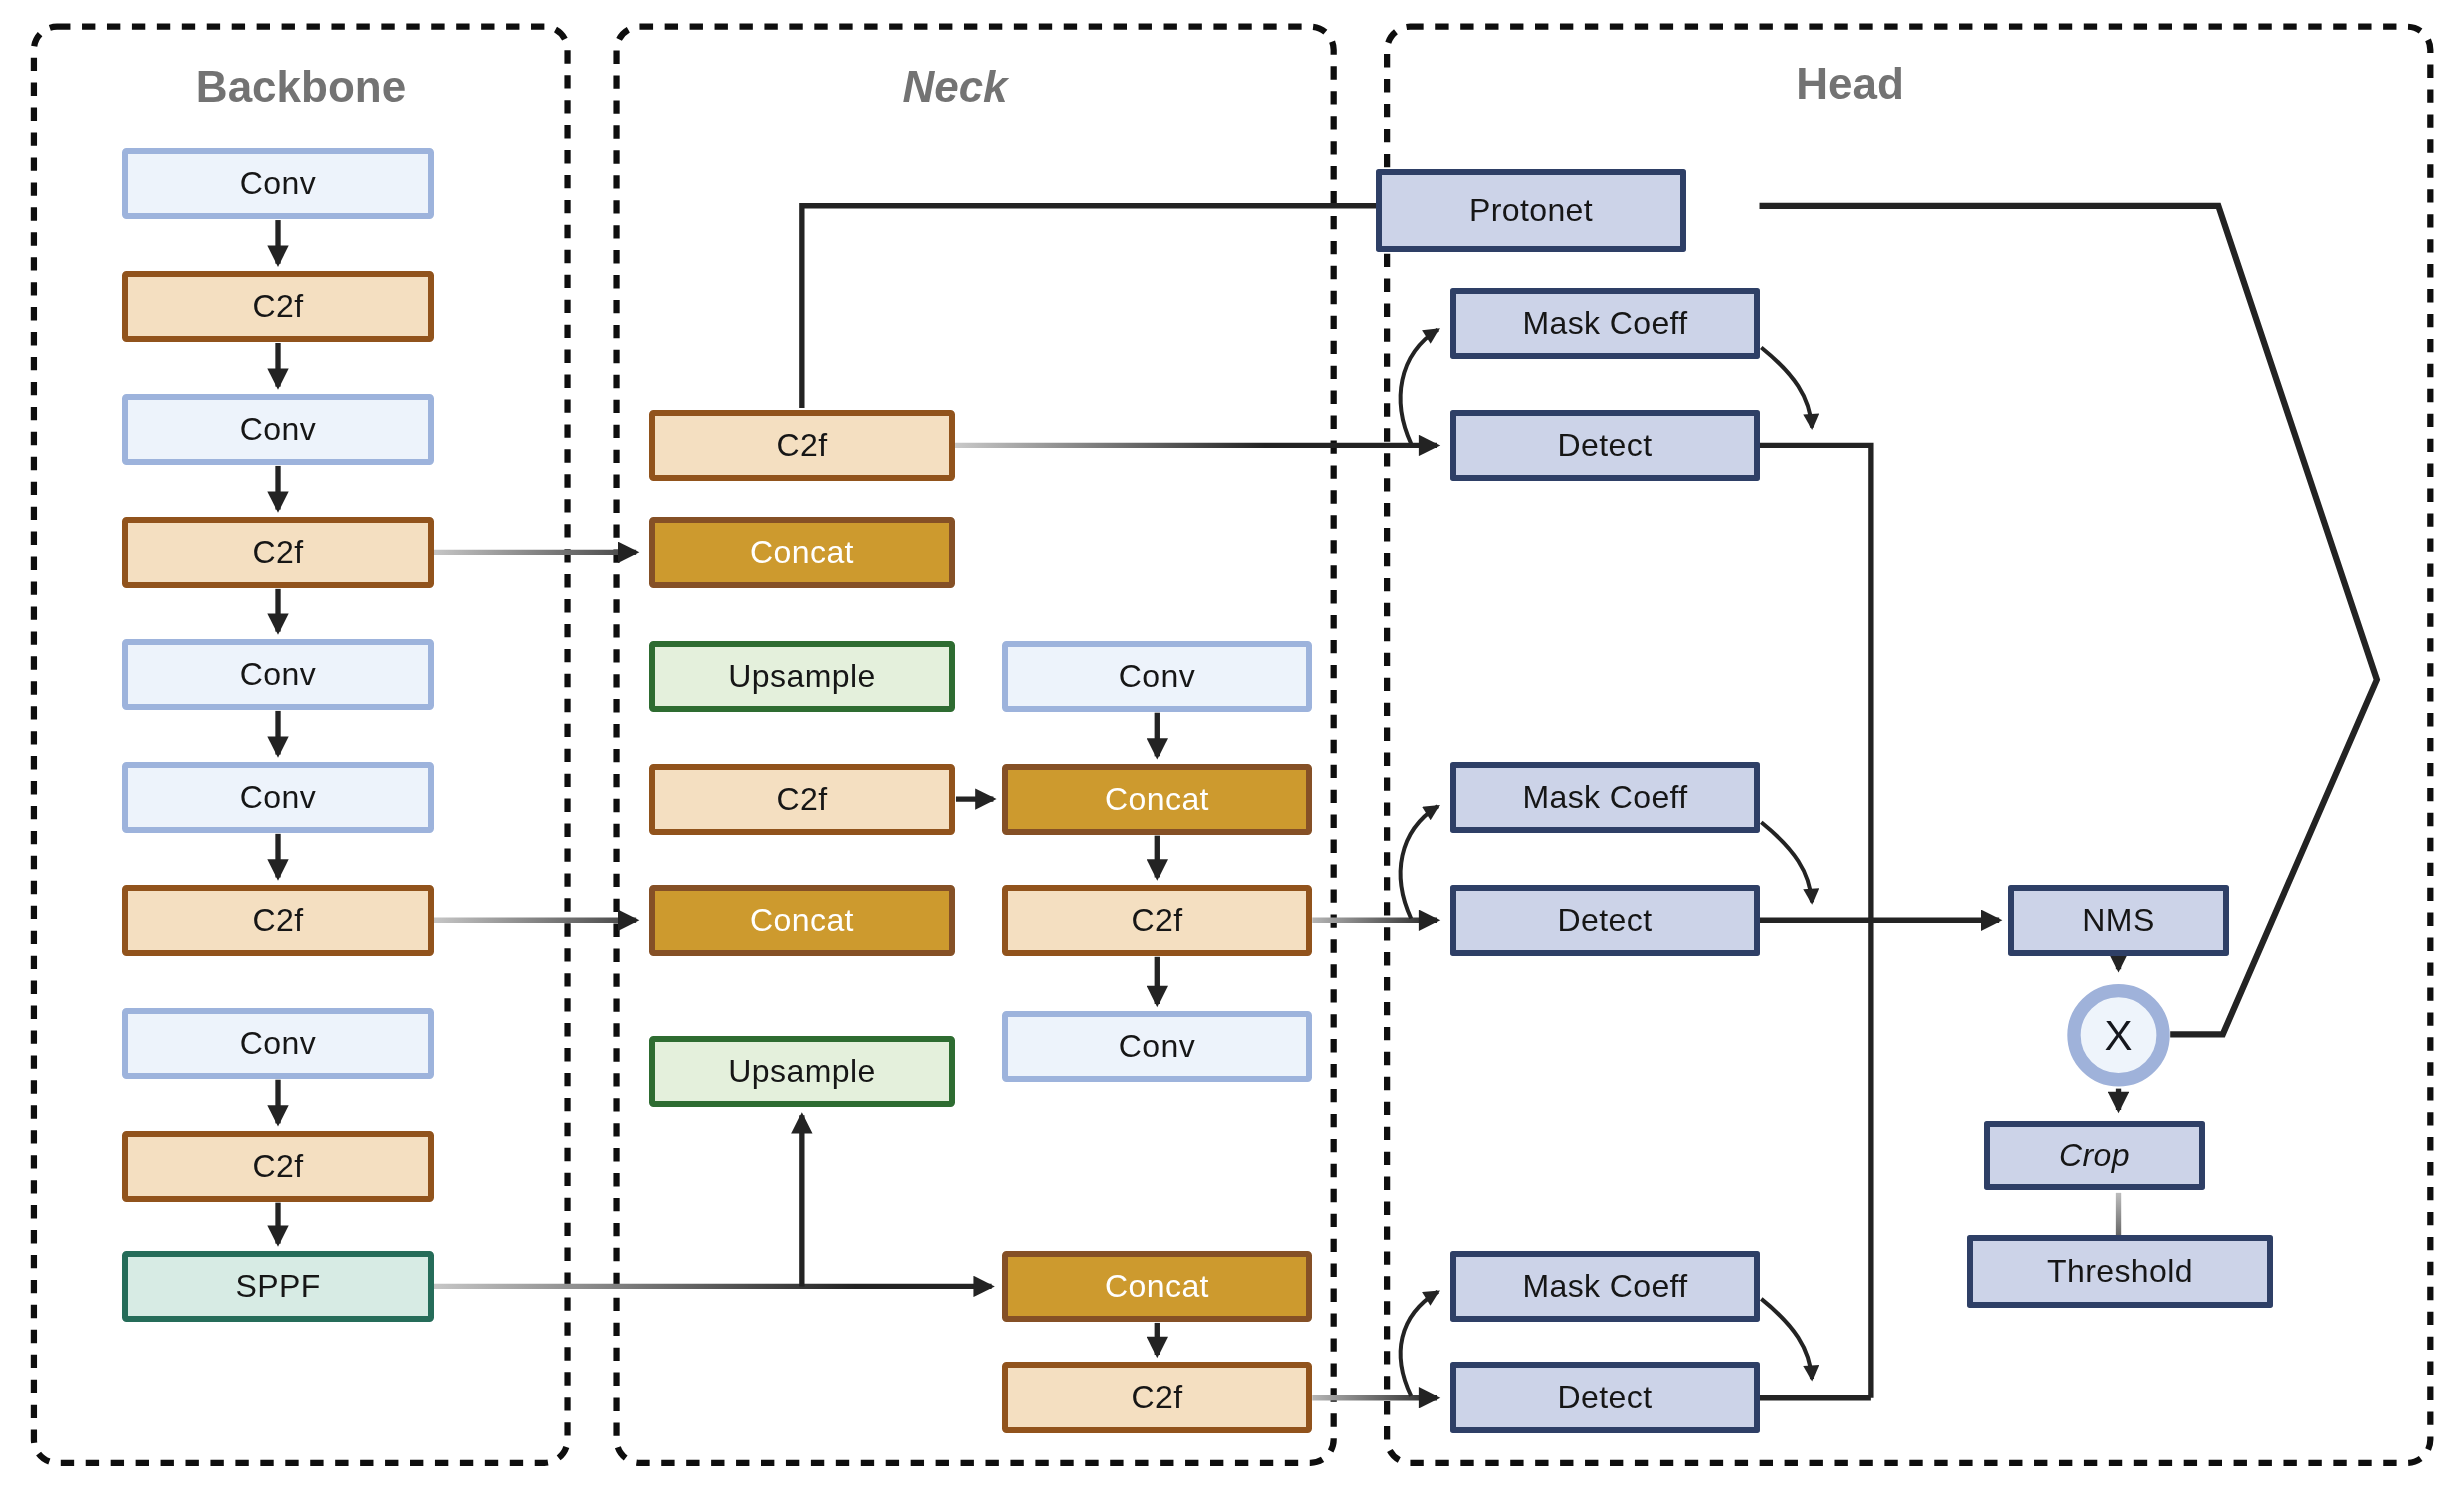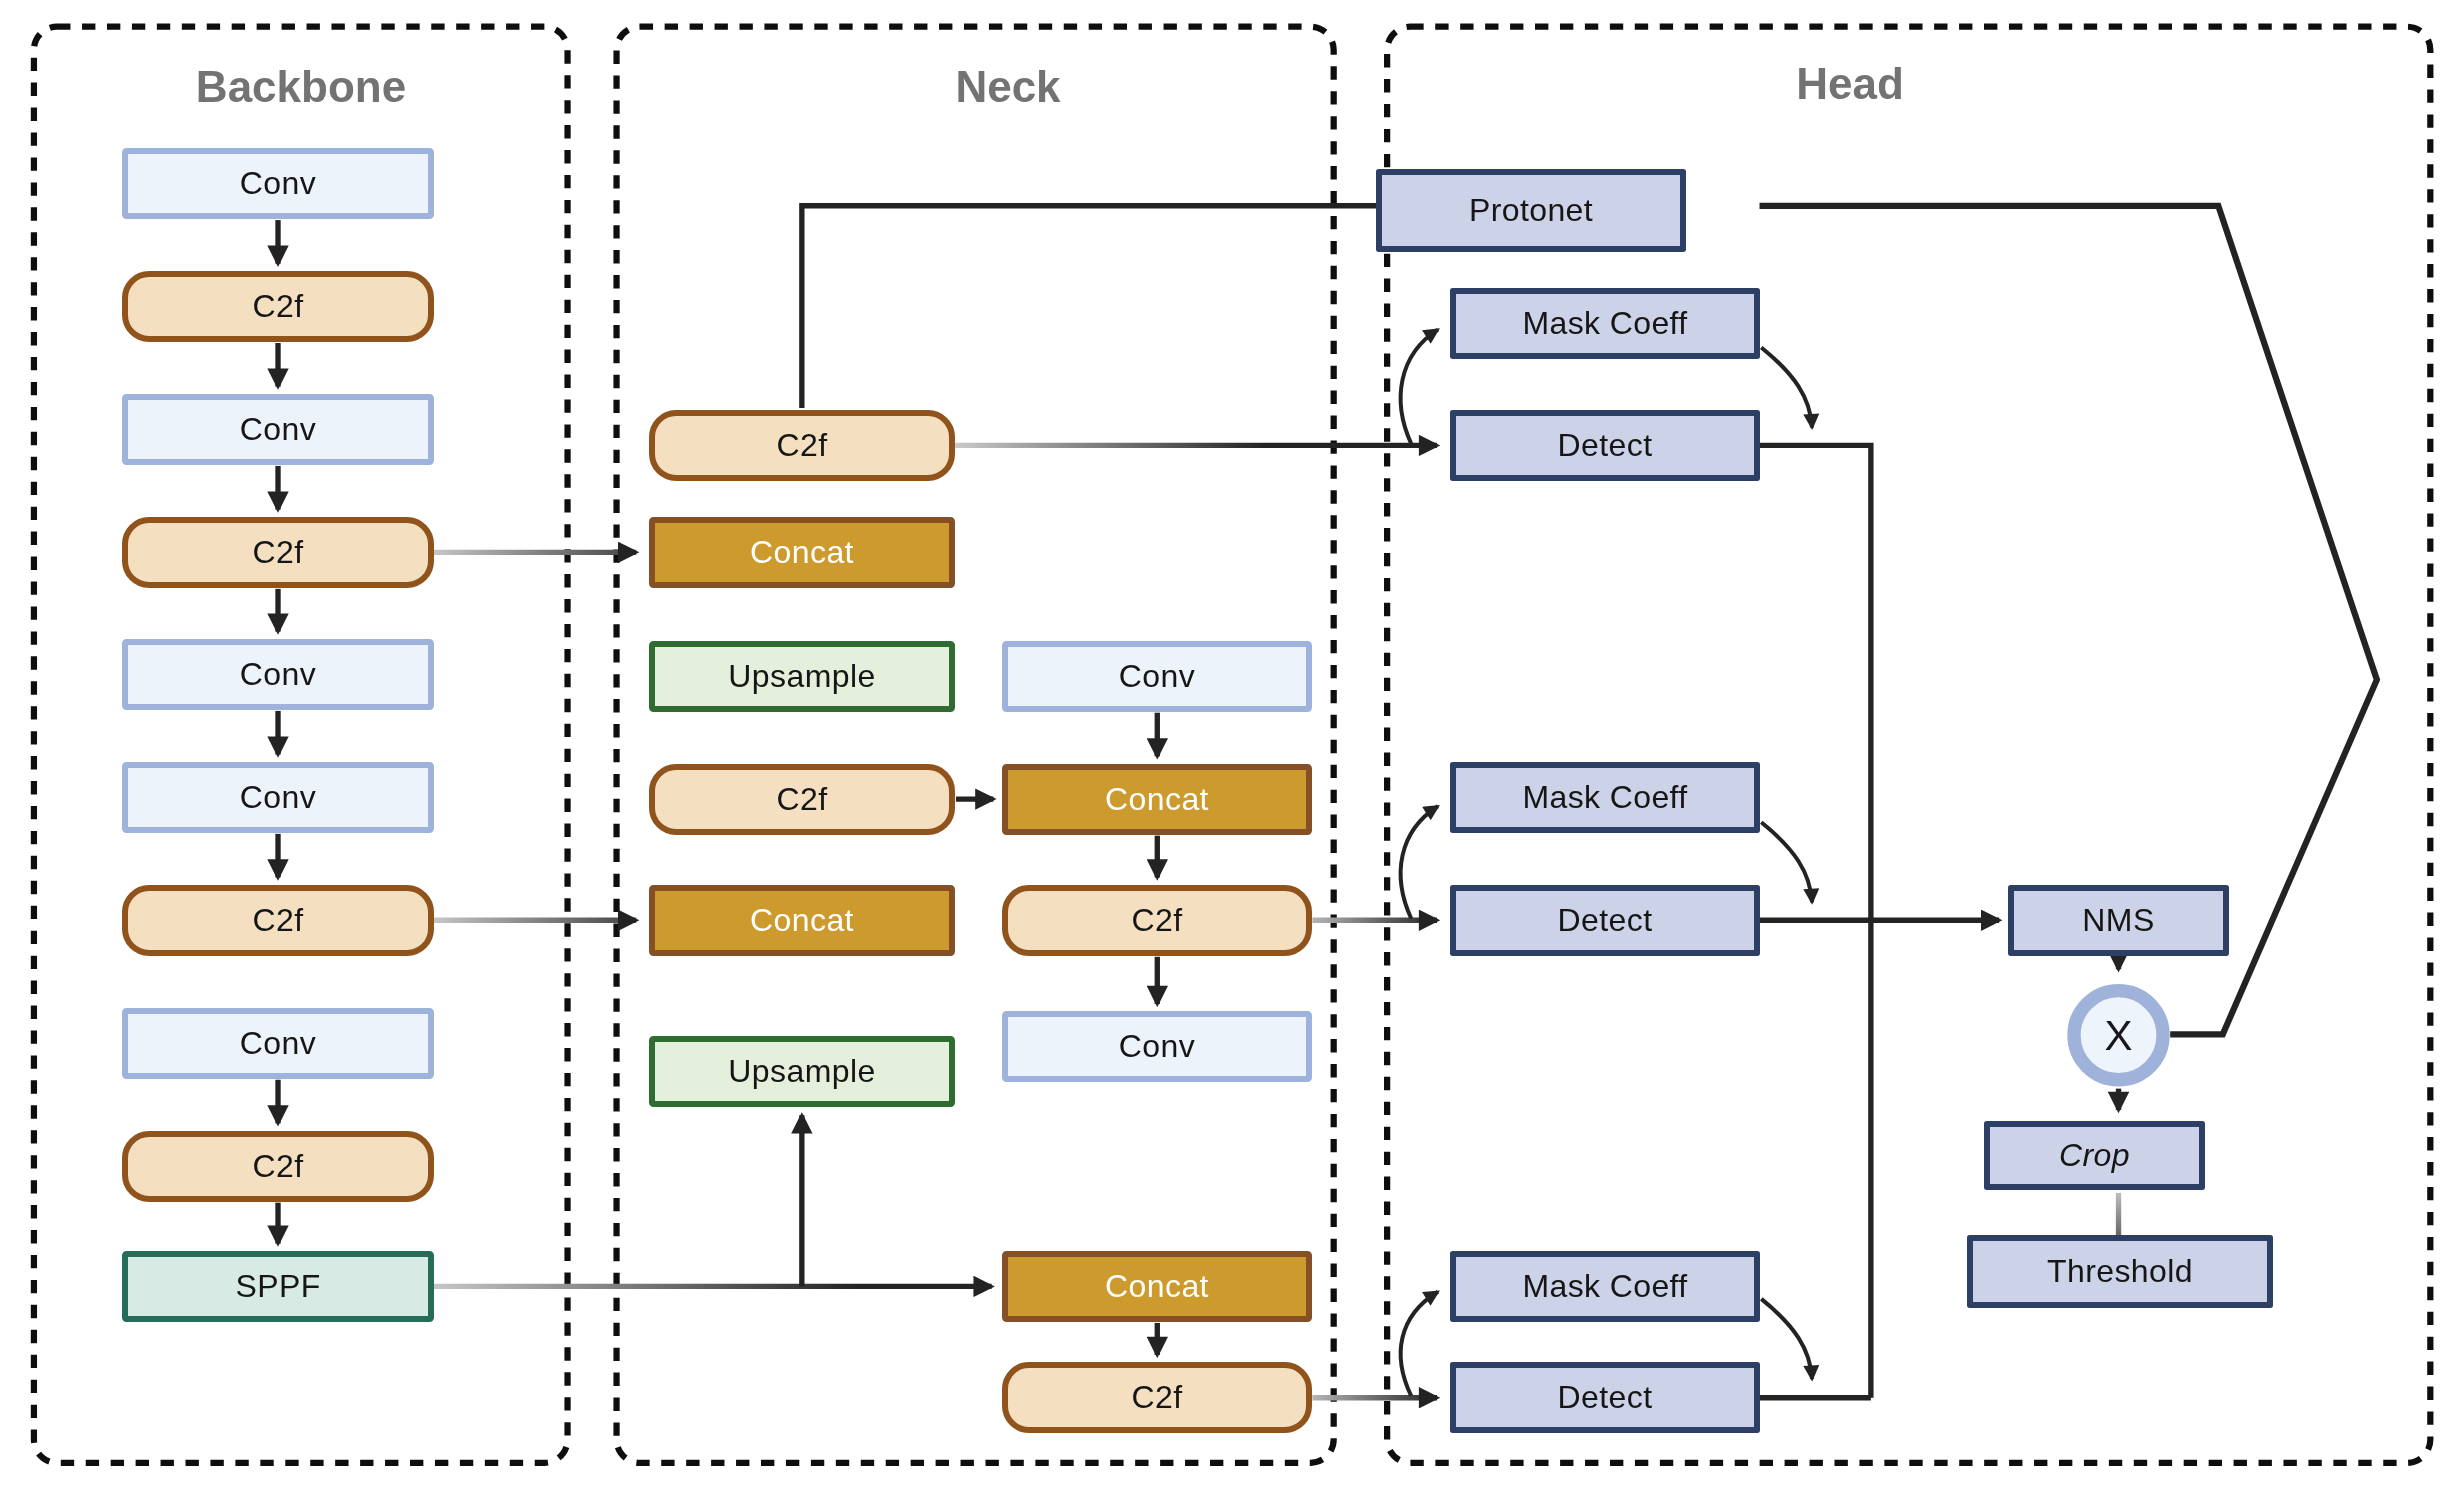--- a/index.html
+++ b/index.html
@@ -18,21 +18,21 @@
     font-family:"Liberation Sans", sans-serif; overflow:hidden;
   }
   #wires{position:absolute; left:0; top:0; z-index:1;}
   .box{
     position:absolute; z-index:2; box-sizing:border-box;
     display:flex; align-items:center; justify-content:center;
     font-size:32px; color:var(--text); border-radius:4.5px;
     border:6.2px solid #000; background:#fff; letter-spacing:0.4px;
   }
   .conv{background:var(--conv_fill); border-color:var(--conv_border);}
-  .c2f{background:var(--c2f_fill); border-color:var(--c2f_border);border-radius:27px;}
+  .c2f{background:var(--c2f_fill); border-color:var(--c2f_border);}
   .concat{background:var(--concat_fill); border-color:var(--concat_border); color:var(--concat_text);}
   .upsample{background:var(--upsample_fill); border-color:var(--upsample_border);text-align:right;}
   .sppf{background:var(--sppf_fill); border-color:var(--sppf_border);}
   .headbox{background:var(--head_fill); border-color:var(--head_border); border-radius:2.7px;}
   .ptitle{
     position:absolute; z-index:2; transform:translateX(-50%);
     font-size:44px; font-weight:700; color:#737373; white-space:nowrap;
   }
   .xlabel{
     position:absolute; z-index:3; width:71px; height:71px;
@@ -122,21 +122,21 @@
       <path d="M1584,1567 C1562,1521 1570,1477 1614,1450" marker-end="url(#arw)"></path>
       <path d="M1977,390 C2014,420 2032,446 2034,480" marker-end="url(#arw)"></path>
       <path d="M1977,923 C2014,953 2032,979 2034,1013" marker-end="url(#arw)"></path>
       <path d="M1977,1458 C2014,1488 2032,1514 2034,1548" marker-end="url(#arw)"></path>
     </g>
 
     <circle cx="2378" cy="1162" r="50" style="fill:var(--x_fill); stroke:var(--x_ring)" stroke-width="15"></circle>
   </svg>
 
   <div class="ptitle" style="left:301px;  top:62px;">Backbone</div>
-  <div class="ptitle" style="left:1008px; top:62px;">Neck</div>
+  <div class="ptitle" style="left:955px; top:62px;font-style:italic;">Neck</div>
   <div class="ptitle" style="left:1850px; top:59px;text-align:center;">Head</div>
 
   <div class="box conv" style="left:122px; top:148px;  width:312px; height:71px;">Conv</div>
   <div class="box c2f" style="left:122px; top:271px;  width:312px; height:71px;">C2f</div>
   <div class="box conv" style="left:122px; top:394px;  width:312px; height:71px;">Conv</div>
   <div class="box c2f" style="left:122px; top:517px;  width:312px; height:71px;">C2f</div>
   <div class="box conv" style="left:122px; top:639px;  width:312px; height:71px;">Conv</div>
   <div class="box conv" style="left:122px; top:762px;  width:312px; height:71px;">Conv</div>
   <div class="box c2f" style="left:122px; top:885px;  width:312px; height:71px;">C2f</div>
   <div class="box conv" style="left:122px; top:1008px; width:312px; height:71px;">Conv</div>

